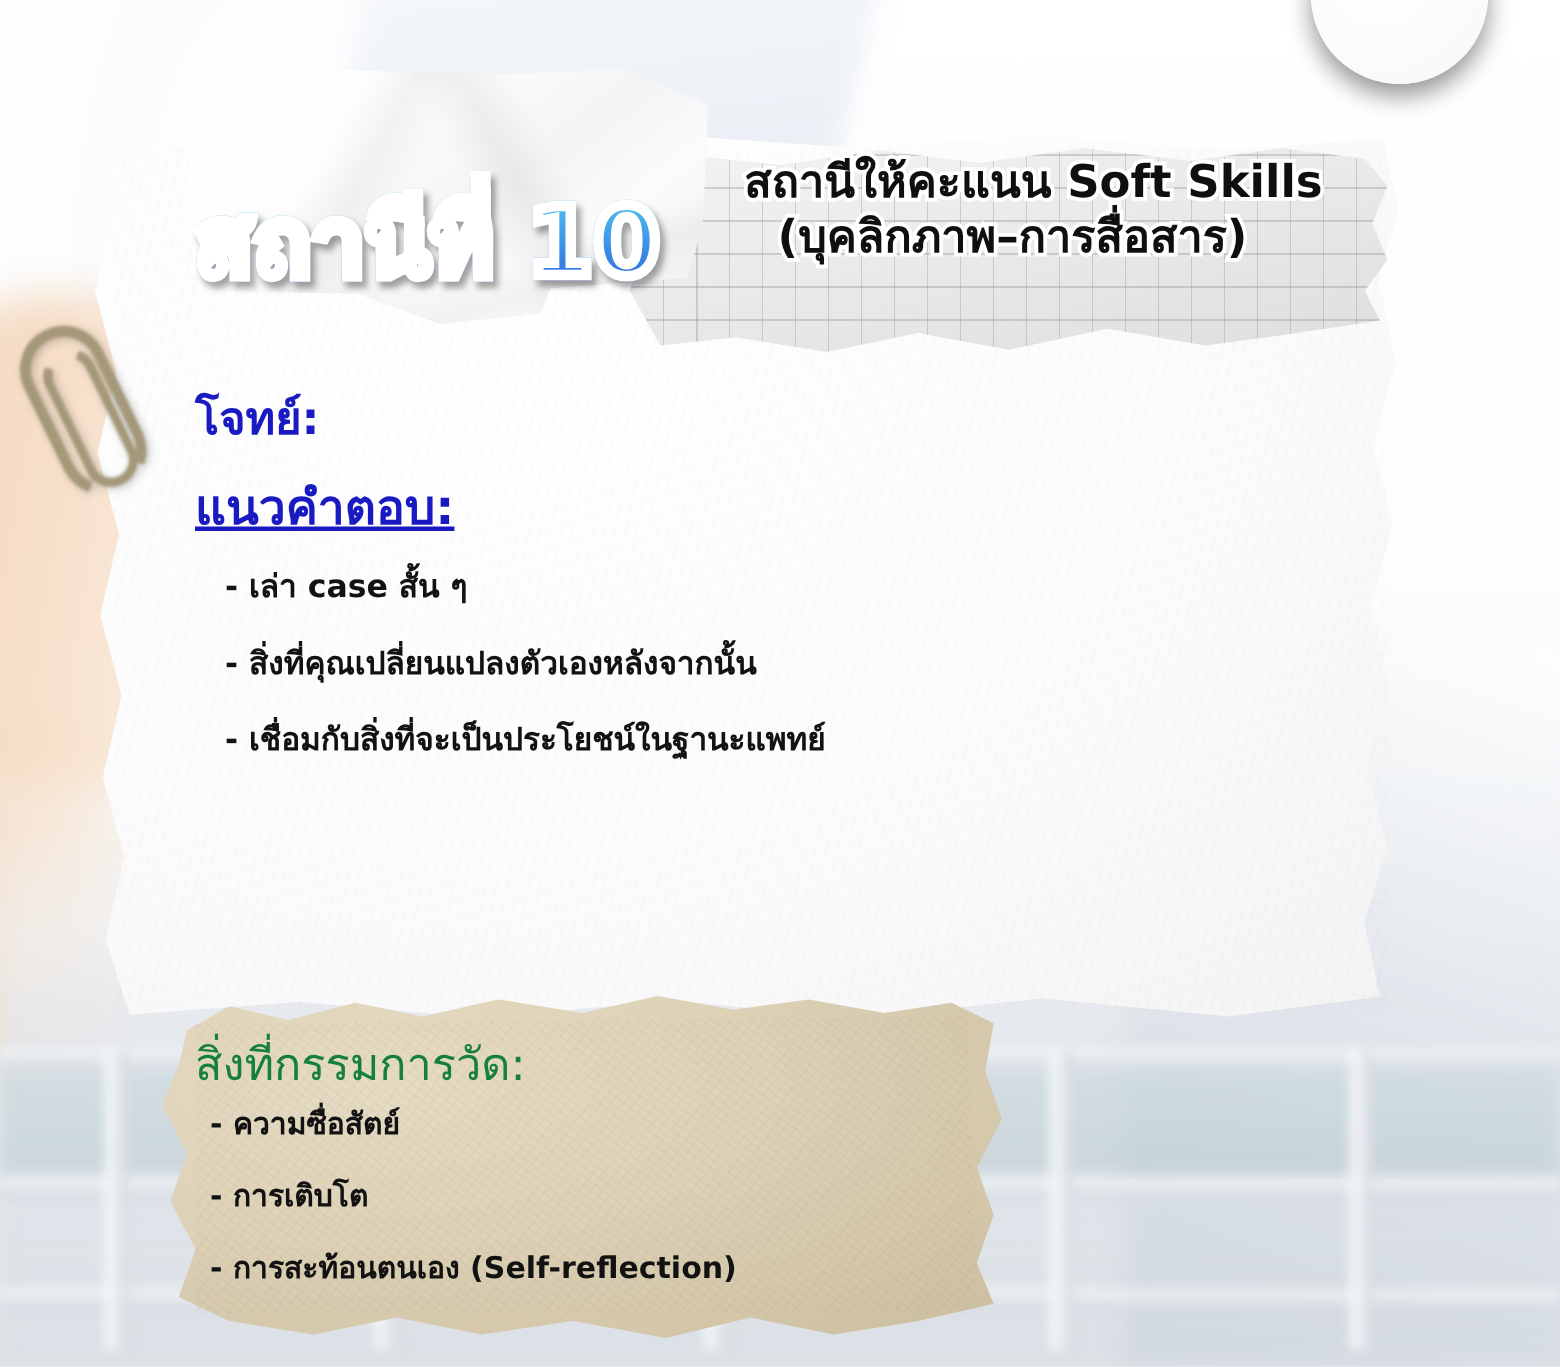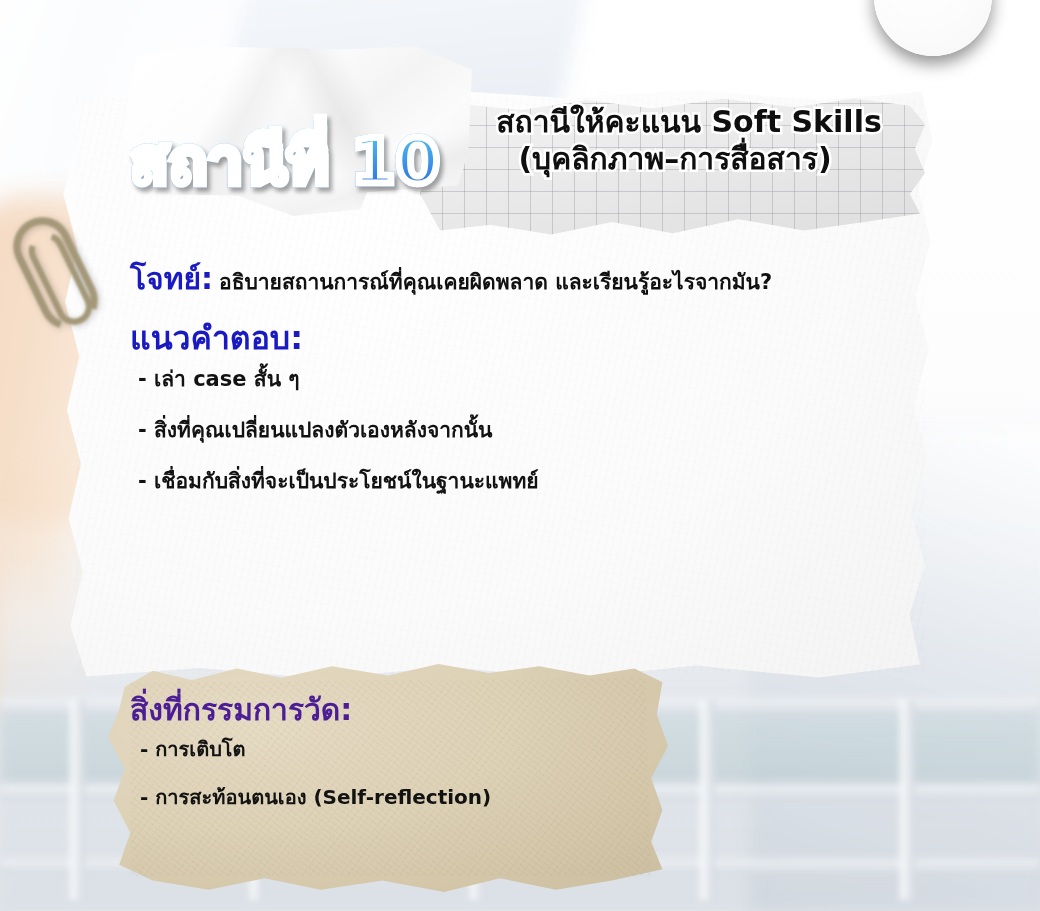--- a/index.html
+++ b/index.html
@@ -161,28 +161,28 @@
   
   .q-row{
     position:absolute;left:130px;top:255px;width:780px;
     display:flex;align-items:baseline;gap:6px;white-space:nowrap;
   }
   .q-label{color:#1a1ac2;font-weight:bold;font-size:30px;}
   .q-text{color:#101010;font-weight:bold;font-size:21px;}
 
   .ans-head{
     position:absolute;left:130px;top:312px;
-    color:#1a1ac2;font-weight:bold;font-size:32px;
+    color:#1a1ac2;font-weight:bold;font-size:32px;text-decoration:underline;
   }
   .bullets{position:absolute;left:138px;top:362px;width:760px;}
   .bullets li{
     list-style:none;color:#121212;font-weight:bold;font-size:21px;
     margin:0 0 18px 0;white-space:nowrap;
   }
-  .bullets{padding:0;margin:0;}
+  .bullets{padding:0;margin:12px;}
 
   
   .beige{
     position:absolute;left:108px;top:664px;width:560px;height:228px;
     background:
       radial-gradient(ellipse at 25% 25%, #e6dcc4 0%, #ddd1b6 45%, #d3c6a9 75%, #cbbd9e 100%);
     filter:drop-shadow(3px 5px 7px rgba(0,0,0,.45));
     clip-path:polygon(
       3% 10%, 8% 3%, 15% 7%, 23% 2%, 31% 6%, 40% 1%, 50% 5%, 59% 0%, 68% 4%, 77% 1%, 86% 5%, 94% 2%, 99% 8%,
       98% 22%, 100% 36%, 97% 50%, 99% 64%, 97% 78%, 99% 90%,
@@ -192,21 +192,21 @@
   }
   .beige-texture{
     position:absolute;left:108px;top:664px;width:560px;height:228px;pointer-events:none;
     background:
       repeating-linear-gradient(37deg, rgba(120,100,70,.05) 0 1px, rgba(0,0,0,0) 1px 5px),
       repeating-linear-gradient(127deg, rgba(120,100,70,.045) 0 1px, rgba(0,0,0,0) 1px 6px);
     clip-path:polygon(4% 8%,96% 6%,97% 93%,4% 93%);
   }
   .beige-head{
     position:absolute;left:130px;top:686px;
-    color:#4c1d95;font-weight:bold;font-size:30px;
+    color:#15803d;font-weight:normal;font-size:30px;
   }
   .beige-bullets{position:absolute;left:140px;top:733px;padding:0;margin:0;width:500px;}
   .beige-bullets li{
     list-style:none;color:#121212;font-weight:bold;font-size:20px;
     margin:0 0 16px 0;white-space:nowrap;
   }
 </style>
 </head>
 <body>
 
@@ -243,31 +243,31 @@
   <div class="subtitle">
     <span class="l1">สถานีให้คะแนน Soft Skills</span>
     <span class="l2">(บุคลิกภาพ–การสื่อสาร)</span>
   </div>
 
   <div class="title-paper"></div>
   <div class="title-text">สถานีที่ 10</div>
 
   <div class="q-row">
     <span class="q-label">โจทย์:</span>
-    <span class="q-text">อธิบายสถานการณ์ที่คุณเคยผิดพลาด และเรียนรู้อะไรจากมัน?</span>
   </div>
 
   <div class="ans-head">แนวคำตอบ:</div>
   <ul class="bullets">
     <li>- เล่า case สั้น ๆ</li>
     <li>- สิ่งที่คุณเปลี่ยนแปลงตัวเองหลังจากนั้น</li>
     <li>- เชื่อมกับสิ่งที่จะเป็นประโยชน์ในฐานะแพทย์</li>
   </ul>
 
   <div class="beige"></div>
   <div class="beige-texture"></div>
   <div class="beige-head">สิ่งที่กรรมการวัด:</div>
   <ul class="beige-bullets">
+    <li>- ความซื่อสัตย์</li>
     <li>- การเติบโต</li>
     <li>- การสะท้อนตนเอง (Self-reflection)</li>
   </ul>
 
 </div>
 
 </body></html>

